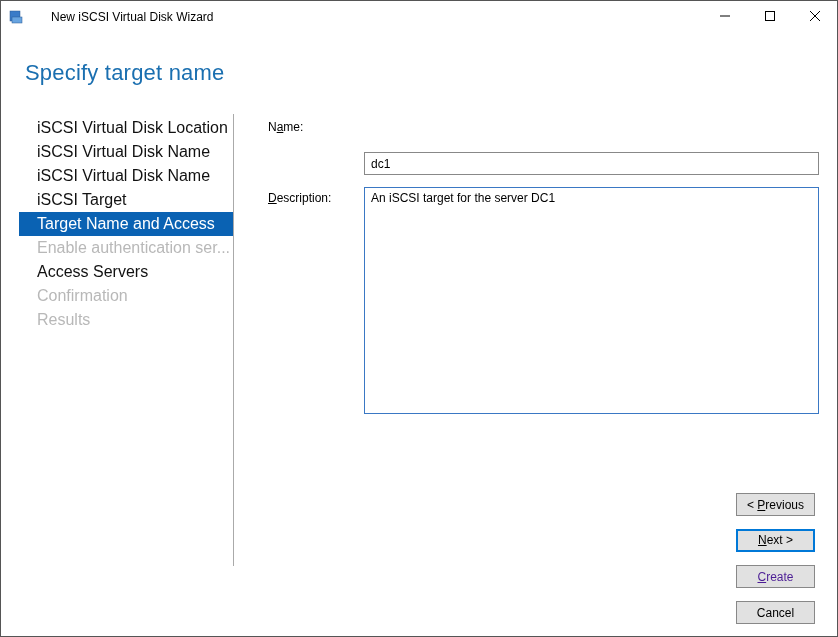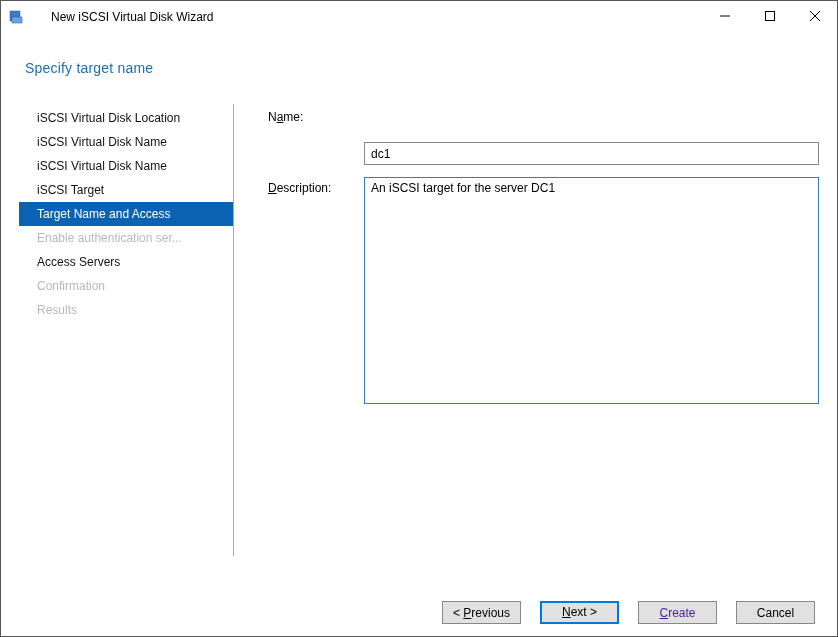--- a/index.html
+++ b/index.html
@@ -39,21 +39,21 @@
       height: 30px;
       display: flex;
       align-items: center;
       justify-content: center;
       background: transparent;
       border: none;
       font-size: 10px;
     }
 
     .page-title {
-      font-size: 14px;
+      font-size: 22px;
       font-weight: 300;
       color: #1a6fb0;
       padding: 28px 0 0 24px;
       letter-spacing: 0.2px;
     }
 
     .body-area {
       display: flex;
       padding: 28px 18px 0 18px;
       height: 480px;
@@ -61,21 +61,21 @@
 
     .sidebar {
       width: 215px;
       border-right: 1px solid #aaa;
       padding-top: 2px;
     }
     .side-item {
       height: 24px;
       line-height: 24px;
       padding-left: 18px;
-      font-size: 12px;
+      font-size: 16px;
       color: #111;
       white-space: nowrap;
       overflow: hidden;
       text-overflow: ellipsis;
       cursor: pointer;
     }
     .side-item.selected { background: #0a62b3; color: #fff; }
     .side-item.disabled { color: #b8b8b8; cursor: default; }
 
     .form {
@@ -104,21 +104,22 @@
       font-size: 12px;
       resize: none;
       outline: none;
     }
 
     .footer {
       position: absolute;
       bottom: 12px;
       right: 22px;
       display: flex;
-      gap: 19px;
+      gap: 13px;
+      flex-direction: column;
     }
     .btn {
       width: 79px;
       height: 23px;
       font-size: 12px;
       font-family: inherit;
       border: 1px solid #888;
       background: #e1e1e1;
       cursor: pointer;
     }

